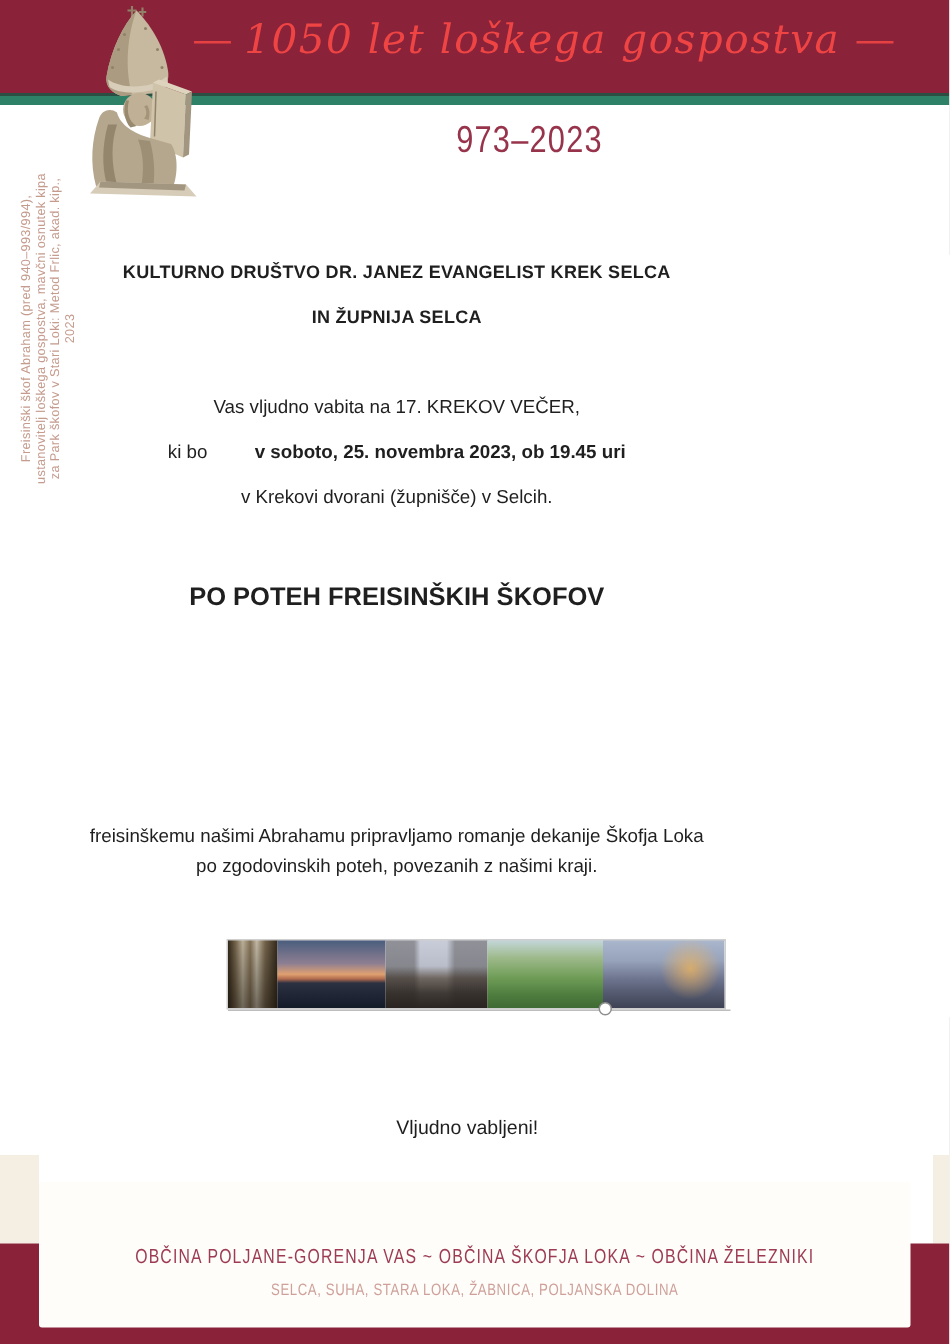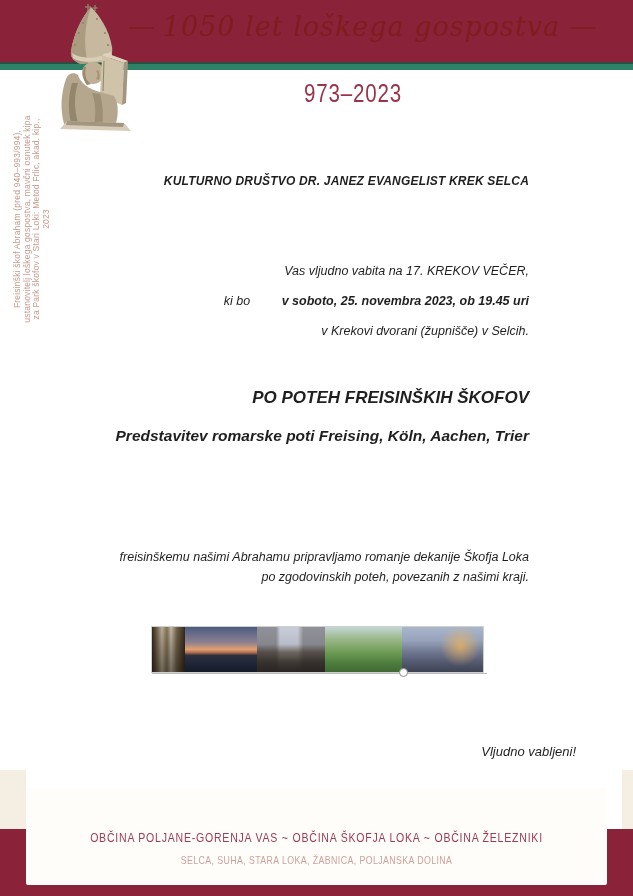--- a/index.html
+++ b/index.html
@@ -9,37 +9,37 @@
     background:#ffffff; overflow:hidden;
     font-family:"Liberation Sans", sans-serif; color:#1f1f1f;
   }
   
   .band-maroon { position:absolute; left:0; top:0; width:633px; height:62px; background:#8a2239; }
   .band-darkline { position:absolute; left:0; top:62px; width:633px; height:2px; background:#2c4f43; }
   .band-green { position:absolute; left:0; top:64px; width:633px; height:6px; background:#2e8067; }
   .header-script {
     position:absolute; left:90px; right:0; top:11px; text-align:center;
     font-family:"DejaVu Serif", serif; font-style:italic;
-    font-size:27px; letter-spacing:1px; color:#7f1d1d; white-space:nowrap;
+    font-size:27px; letter-spacing:1px; color:#ef4444; white-space:nowrap;
   }
   .header-script .dash { font-style:normal; letter-spacing:-2px; opacity:.9; }
   .years {
     position:absolute; left:73px; right:0; top:79px; text-align:center;
     font-size:25px; font-weight:400; color:#97344b;
     transform:scaleX(.82); letter-spacing:1px;
   }
   .statue { position:absolute; left:52px; top:3px; width:84px; height:130px; }
   
   .statue-caption {
     position:absolute; left:-82px; top:205px; width:218px; height:28px;
     transform:rotate(-90deg); text-align:center;
     font-size:8.5px; line-height:9.5px; color:#c59b8d; letter-spacing:.2px;
   }
   
-  .cline { position:absolute; left:0; width:529px; text-align:right;font-style:italic; }
+  .cline { position:absolute; left:0; width:529px; text-align:center; }
   .org { font-size:12px; font-weight:bold; letter-spacing:.2px; }
   .org1 { top:174px; } .org2 { top:204px; }
   .inv { font-size:12.5px; }
   .inv1 { top:264px; } .inv2 { top:294px; } .inv3 { top:324px; }
   .inv2 b { font-weight:bold;margin-left:28px; }
   .title    { top:388px; font-size:17px;  font-weight:bold; }
   .subtitle { top:427px; font-size:15.5px; font-weight:bold; }
   .lecturer { top:464px; font-size:12.5px; font-weight:bold; }
   .para { top:547px; font-size:12.5px; line-height:20px; }
   .closing { top:744px; font-size:13px;margin-left:47px; }
@@ -135,27 +135,27 @@
     <polygon points="15,118 72,120 71,124 14,122" fill="#a39680"></polygon>
   </svg>
 
   <div class="statue-caption">
     <div>Freisinški škof Abraham (pred 940–993/994),</div>
     <div>ustanovitelj loškega gospostva, mavčni osnutek kipa</div>
     <div>za Park škofov v Stari Loki: Metod Frlic, akad. kip., 2023</div>
   </div>
 
   <div class="cline org org1">KULTURNO DRUŠTVO DR. JANEZ EVANGELIST KREK SELCA</div>
+  <div class="cline org org2">IN ŽUPNIJA SELCA</div>
 
   <div class="cline inv inv1">Vas vljudno vabita na 17. KREKOV VEČER,</div>
   <div class="cline inv inv2"><span>ki bo </span><b>v soboto, 25. novembra 2023, ob 19.45 uri</b></div>
   <div class="cline title">PO POTEH FREISINŠKIH ŠKOFOV</div>
 
   <div class="cline inv inv3">v Krekovi dvorani (župnišče) v Selcih.</div>
-  <div class="cline subtitle">Predstavitev romarske poti Freising, Köln, Aachen, Trier</div>
 
   <div class="cline para">
     <div>freisinškemu našimi Abrahamu  pripravljamo romanje dekanije Škofja Loka</div>
     <div>po zgodovinskih poteh, povezanih z našimi kraji.</div>
   </div>
 
   <div class="photo-strip">
     <div class="photo p1"></div>
     <div class="photo p2"></div>
     <div class="photo p3"></div>

